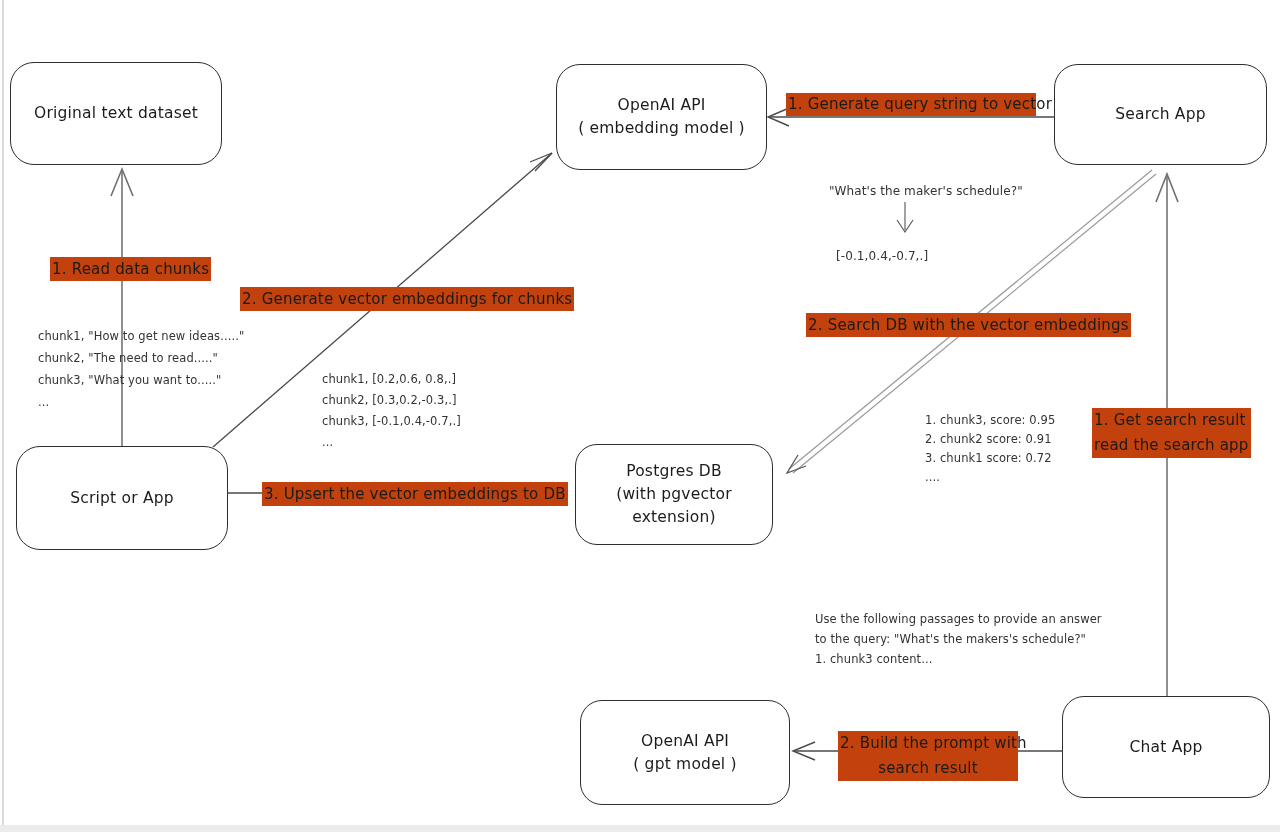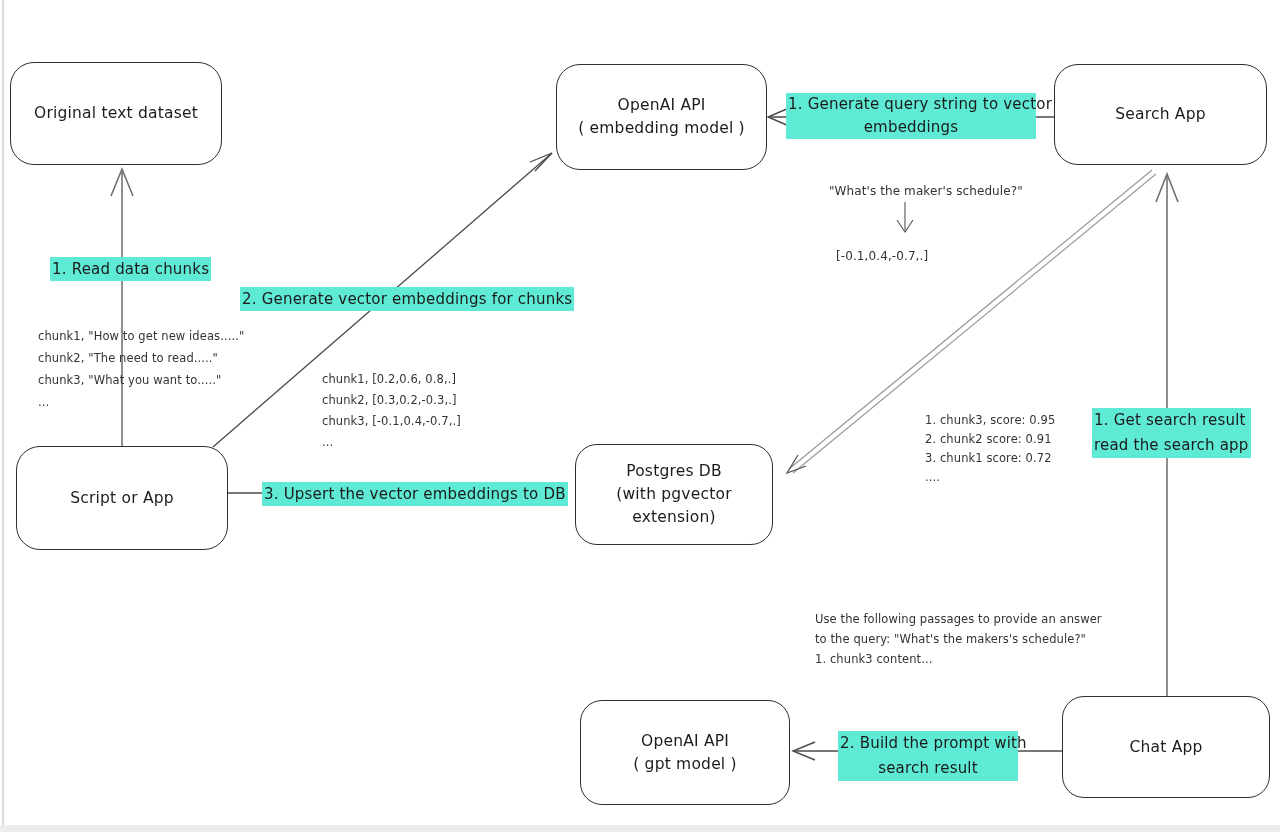--- a/index.html
+++ b/index.html
@@ -11,21 +11,21 @@
   .edge-bottom{position:absolute;left:0;top:825px;width:1280px;height:7px;background:#ececec;}
   svg.wires{position:absolute;left:0;top:0;z-index:1;}
   .node{
     position:absolute;z-index:2;box-sizing:border-box;
     border:1.6px solid #2e2e2e;border-radius:24px;background:#ffffff;
     display:flex;flex-direction:column;align-items:center;justify-content:center;
     font-size:15.5px;line-height:23px;text-align:center;letter-spacing:.2px;
   }
   .lbl{
     position:absolute;z-index:3;font-size:15px;line-height:24px;letter-spacing:.2px;
-    color:#1b1b1b;background:#5eead4;padding:0 2px;white-space:nowrap;
+    color:#1b1b1b;background:#c2410c;padding:0 2px;white-space:nowrap;
   }
   .lbl.center{text-align:center;}
   .ann{
     position:absolute;z-index:3;font-size:11.5px;line-height:22px;color:#333;
     letter-spacing:.1px;white-space:nowrap;
   }
   .ann.tight{line-height:19px;}
   .ann.prompt{line-height:20px;}
   #n-original{left:10px;top:62px;width:212px;height:103px;}
   #n-embedding{left:556px;top:64px;width:211px;height:106px;}
@@ -128,23 +128,23 @@
   <div class="node" id="n-chat">
     <span>Chat App</span>
   </div>
 
   <div class="lbl" id="l-read">1. Read data chunks</div>
   <div class="lbl" id="l-genemb">2. Generate vector embeddings for chunks</div>
   <div class="lbl" id="l-upsert">3. Upsert the vector embeddings to DB</div>
 
   <div class="lbl center" id="l-genquery">
     <div>1. Generate query string to vector</div>
-    <div>embeddings</div>
   </div>
 
+  <div class="lbl" id="l-searchdb">2. Search DB with the vector embeddings</div>
 
   <div class="lbl" id="l-getresult">
     <div>1. Get search result</div>
     <div>read the search app</div>
   </div>
 
   <div class="lbl center" id="l-buildprompt">
     <div>2. Build the prompt with</div>
     <div>search result</div>
   </div>

